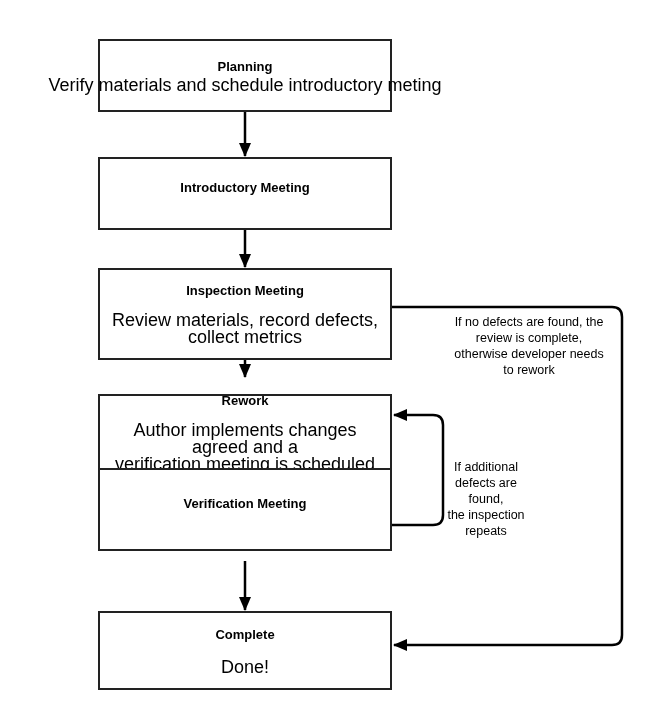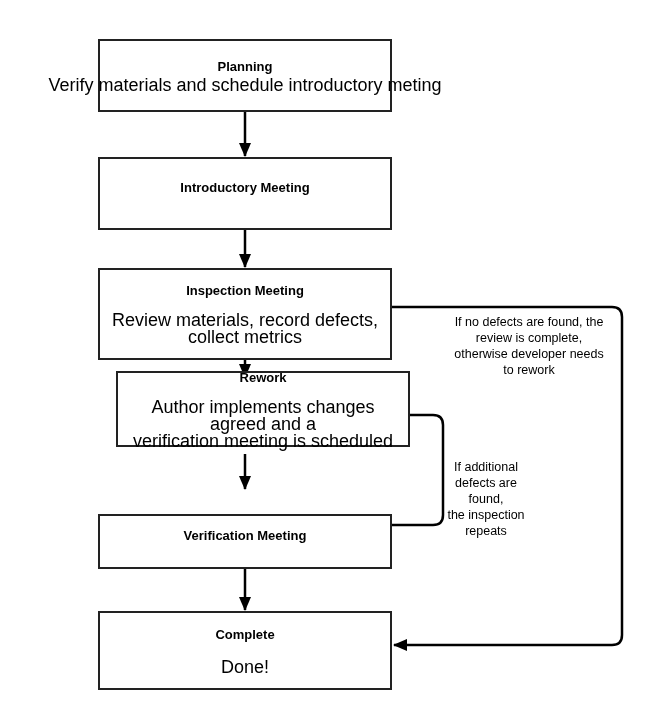--- a/index.html
+++ b/index.html
@@ -105,27 +105,27 @@
 
   <div class="node" style="top:157px; height:73px;">
     <div class="node-title">Introductory Meeting</div>
   </div>
 
   <div class="node" style="top:268px; height:92px;">
     <div class="node-title">Inspection Meeting</div>
     <div class="node-body">Review materials, record defects, collect metrics</div>
   </div>
 
-  <div class="node" style="top:371px; height:76px;margin-left:18px;">
+  <div class="node" style="top:394px; height:76px;">
     <div class="node-title">Rework</div>
     <div class="node-body">Author implements changes agreed and a
 verification meeting is scheduled</div>
   </div>
 
-  <div class="node" style="top:514px; height:55px;justify-content:center;">
+  <div class="node" style="top:468px; height:83px;justify-content:center;">
     <div class="node-title">Verification Meeting</div>
   </div>
 
   <div class="node loose" style="top:611px; height:79px;">
     <div class="node-title">Complete</div>
     <div class="node-body">Done!</div>
   </div>
 
   <div class="annotation" style="left:417px; top:314px; width:224px;">If no defects are found, the
 review is complete,

